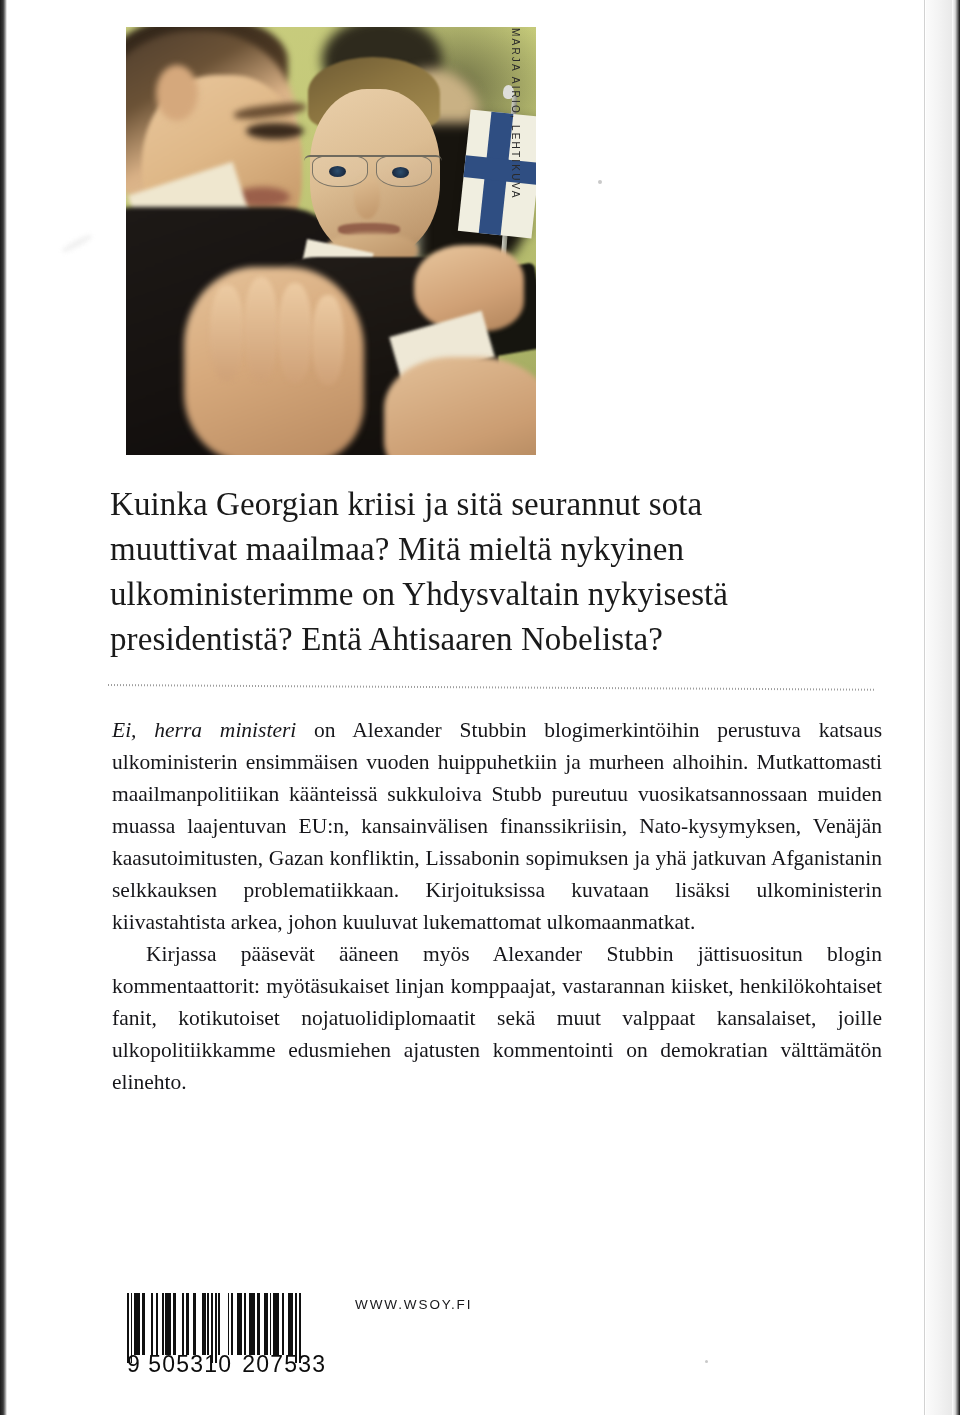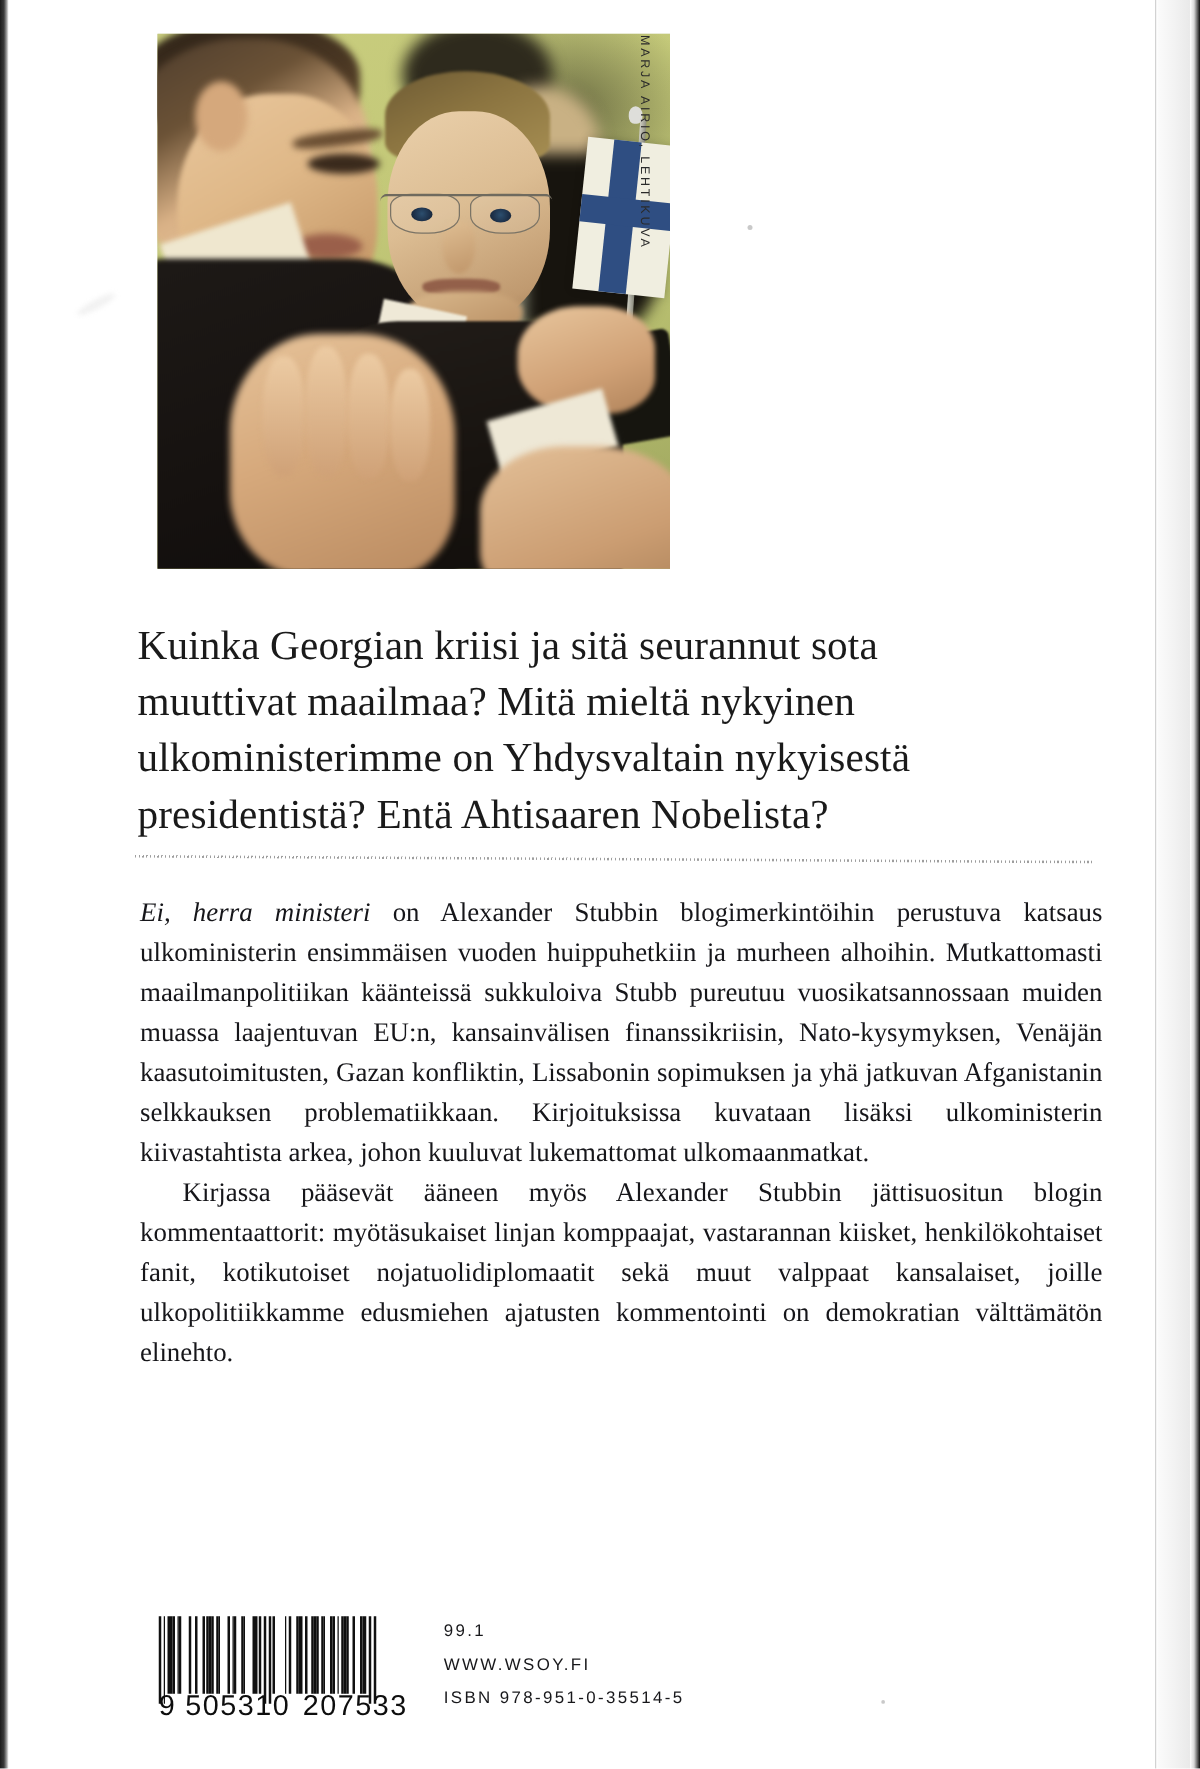--- a/index.html
+++ b/index.html
@@ -349,21 +349,20 @@
   
   .headline {
     position: absolute;
     left: 110px; top: 482px;
     width: 700px;
     font-family: "Liberation Serif", serif;
     font-size: 33px;
     line-height: 45px;
     color: #1a1a1a;
     letter-spacing: 0.1px;
-    margin-top: 13px;
   }
 
   
   .rule {
     position: absolute;
     left: 108px; top: 684px;
     width: 768px; height: 2px;
     background-image: repeating-linear-gradient(to right, #8c8c8c 0px, #8c8c8c 1px, transparent 1px, transparent 3px);
     transform: rotate(0.35deg);
     transform-origin: left center;
@@ -622,18 +621,16 @@
         <i class="g" style="width: 1.84211px; background: rgb(16, 16, 16);"></i>
       </div>
     <div class="barcode-digits">
       <span class="bd-lead">9</span>
       <span class="bd-left">505310</span>
       <span class="bd-right">207533</span>
     </div>
   </div>
 
   <div class="imprint">
-    <div>99.1</div>
     <div>WWW.WSOY.FI</div>
-    <div>ISBN 978-951-0-35514-5</div>
   </div>
 
 </div>
 
 </body></html>

